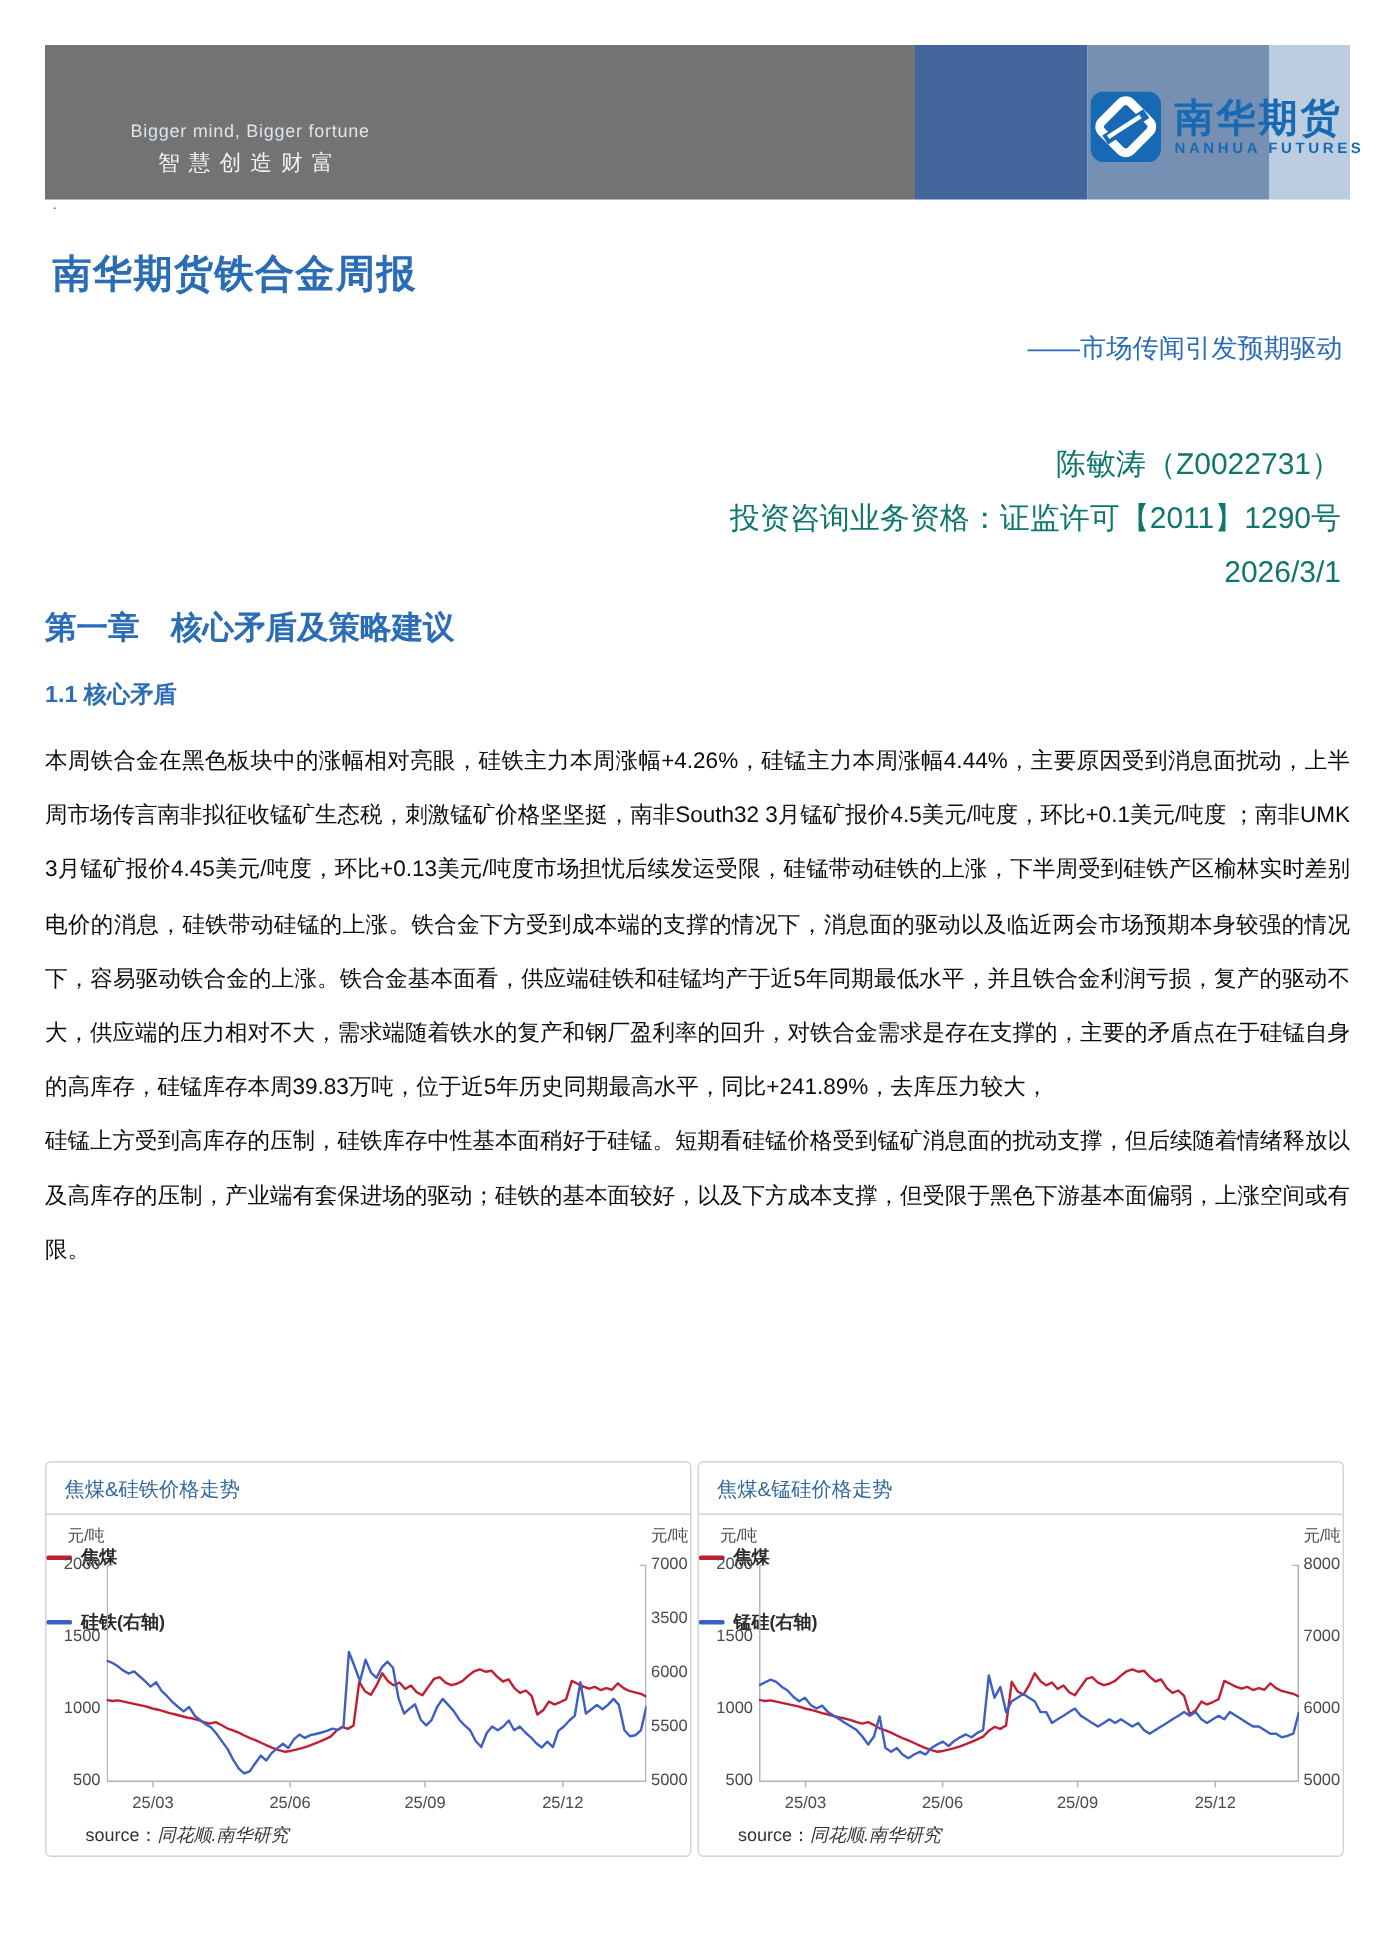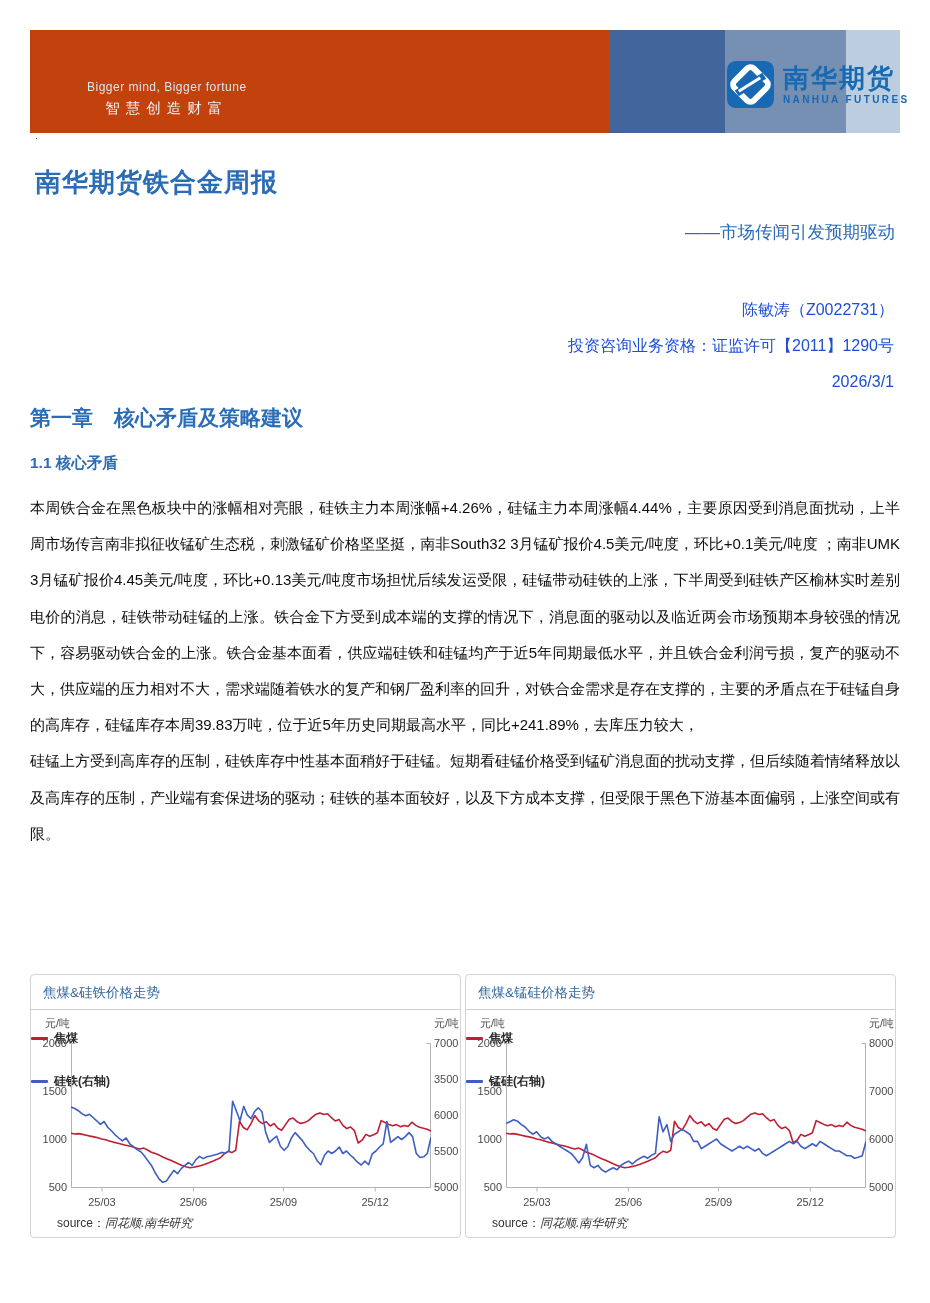--- a/index.html
+++ b/index.html
@@ -3,38 +3,38 @@
 <meta charset="utf-8">
 <style>
   * { margin:0; padding:0; box-sizing:border-box; }
   html,body { background:#ffffff; }
   body { font-family:"Liberation Sans", sans-serif; }
   .page { position:relative; width:930px; height:1303px; background:#fff; overflow:hidden; }
 
   
   .banner { position:absolute; left:30px; top:30px; width:870px; height:103px; display:flex; }
   .seg { height:100%; }
-  .seg1 { width:646px; background:#c2410c; position:relative;text-decoration:underline; }
+  .seg1 { width:646px; background:#737373; position:relative;text-decoration:underline; }
   .seg2 { width:128px; background:#42659c; }
   .seg3 { width:135px; background:#7590b2; }
   .seg4 { width:60px;  background:#bccde0; }
   .slogan { position:absolute; left:57px; top:50px; text-align:center; }
   .slogan-en { font-size:12px; color:#dde4ec; letter-spacing:0.5px; }
   .slogan-zh { font-size:14.5px; color:#f0f3f7; letter-spacing:6px; margin-top:5px; }
   .logo { position:absolute; left:697px; top:31px; display:flex; align-items:center; }
   .logo-icon { width:47px; height:47px; flex:0 0 auto; }
   .logo-text { margin-left:9px; }
   .logo-zh { font-size:26px; font-weight:bold; color:#1769b4; letter-spacing:2px; line-height:28px; white-space:nowrap; }
   .logo-en { font-size:10px; font-weight:bold; color:#1769b4; letter-spacing:2.4px; margin-top:2px; white-space:nowrap; }
   .para-mark { position:absolute; left:35px; top:133px; font-size:9px; color:#444; }
 
   
   .report-title { position:absolute; left:35px; top:165px; font-size:26px; font-weight:bold; color:#2a6cb5; letter-spacing:1px; }
   .report-subtitle { position:absolute; right:35px; top:220px; font-size:17.5px; font-weight:normal; color:#2a6cb5; }
-  .info-block { position:absolute; right:36px; top:292px; text-align:right; font-size:16px; color:#1d4ed8; line-height:36px; }
+  .info-block { position:absolute; right:36px; top:292px; text-align:right; font-size:20px; color:#0f766e; line-height:36px; }
 
   
   .chapter-heading { position:absolute; left:30px; top:404px; font-size:21px; font-weight:bold; color:#2a6cb5; }
   .section-heading { position:absolute; left:30px; top:453px; font-size:15.5px; font-weight:bold; color:#2a6cb5; }
   .body-text { position:absolute; left:30px; top:490px; width:870px; font-size:15px; line-height:36.2px; color:#0d0d0d; text-align:justify; }
   .body-text p { margin:0; }
 
   
   .charts-row { position:absolute; left:30px; top:974px; display:flex; gap:4px; }
   .chart-card { width:431px; height:264px; border:1px solid #d4d4d4; border-radius:4px; background:#fff; }

